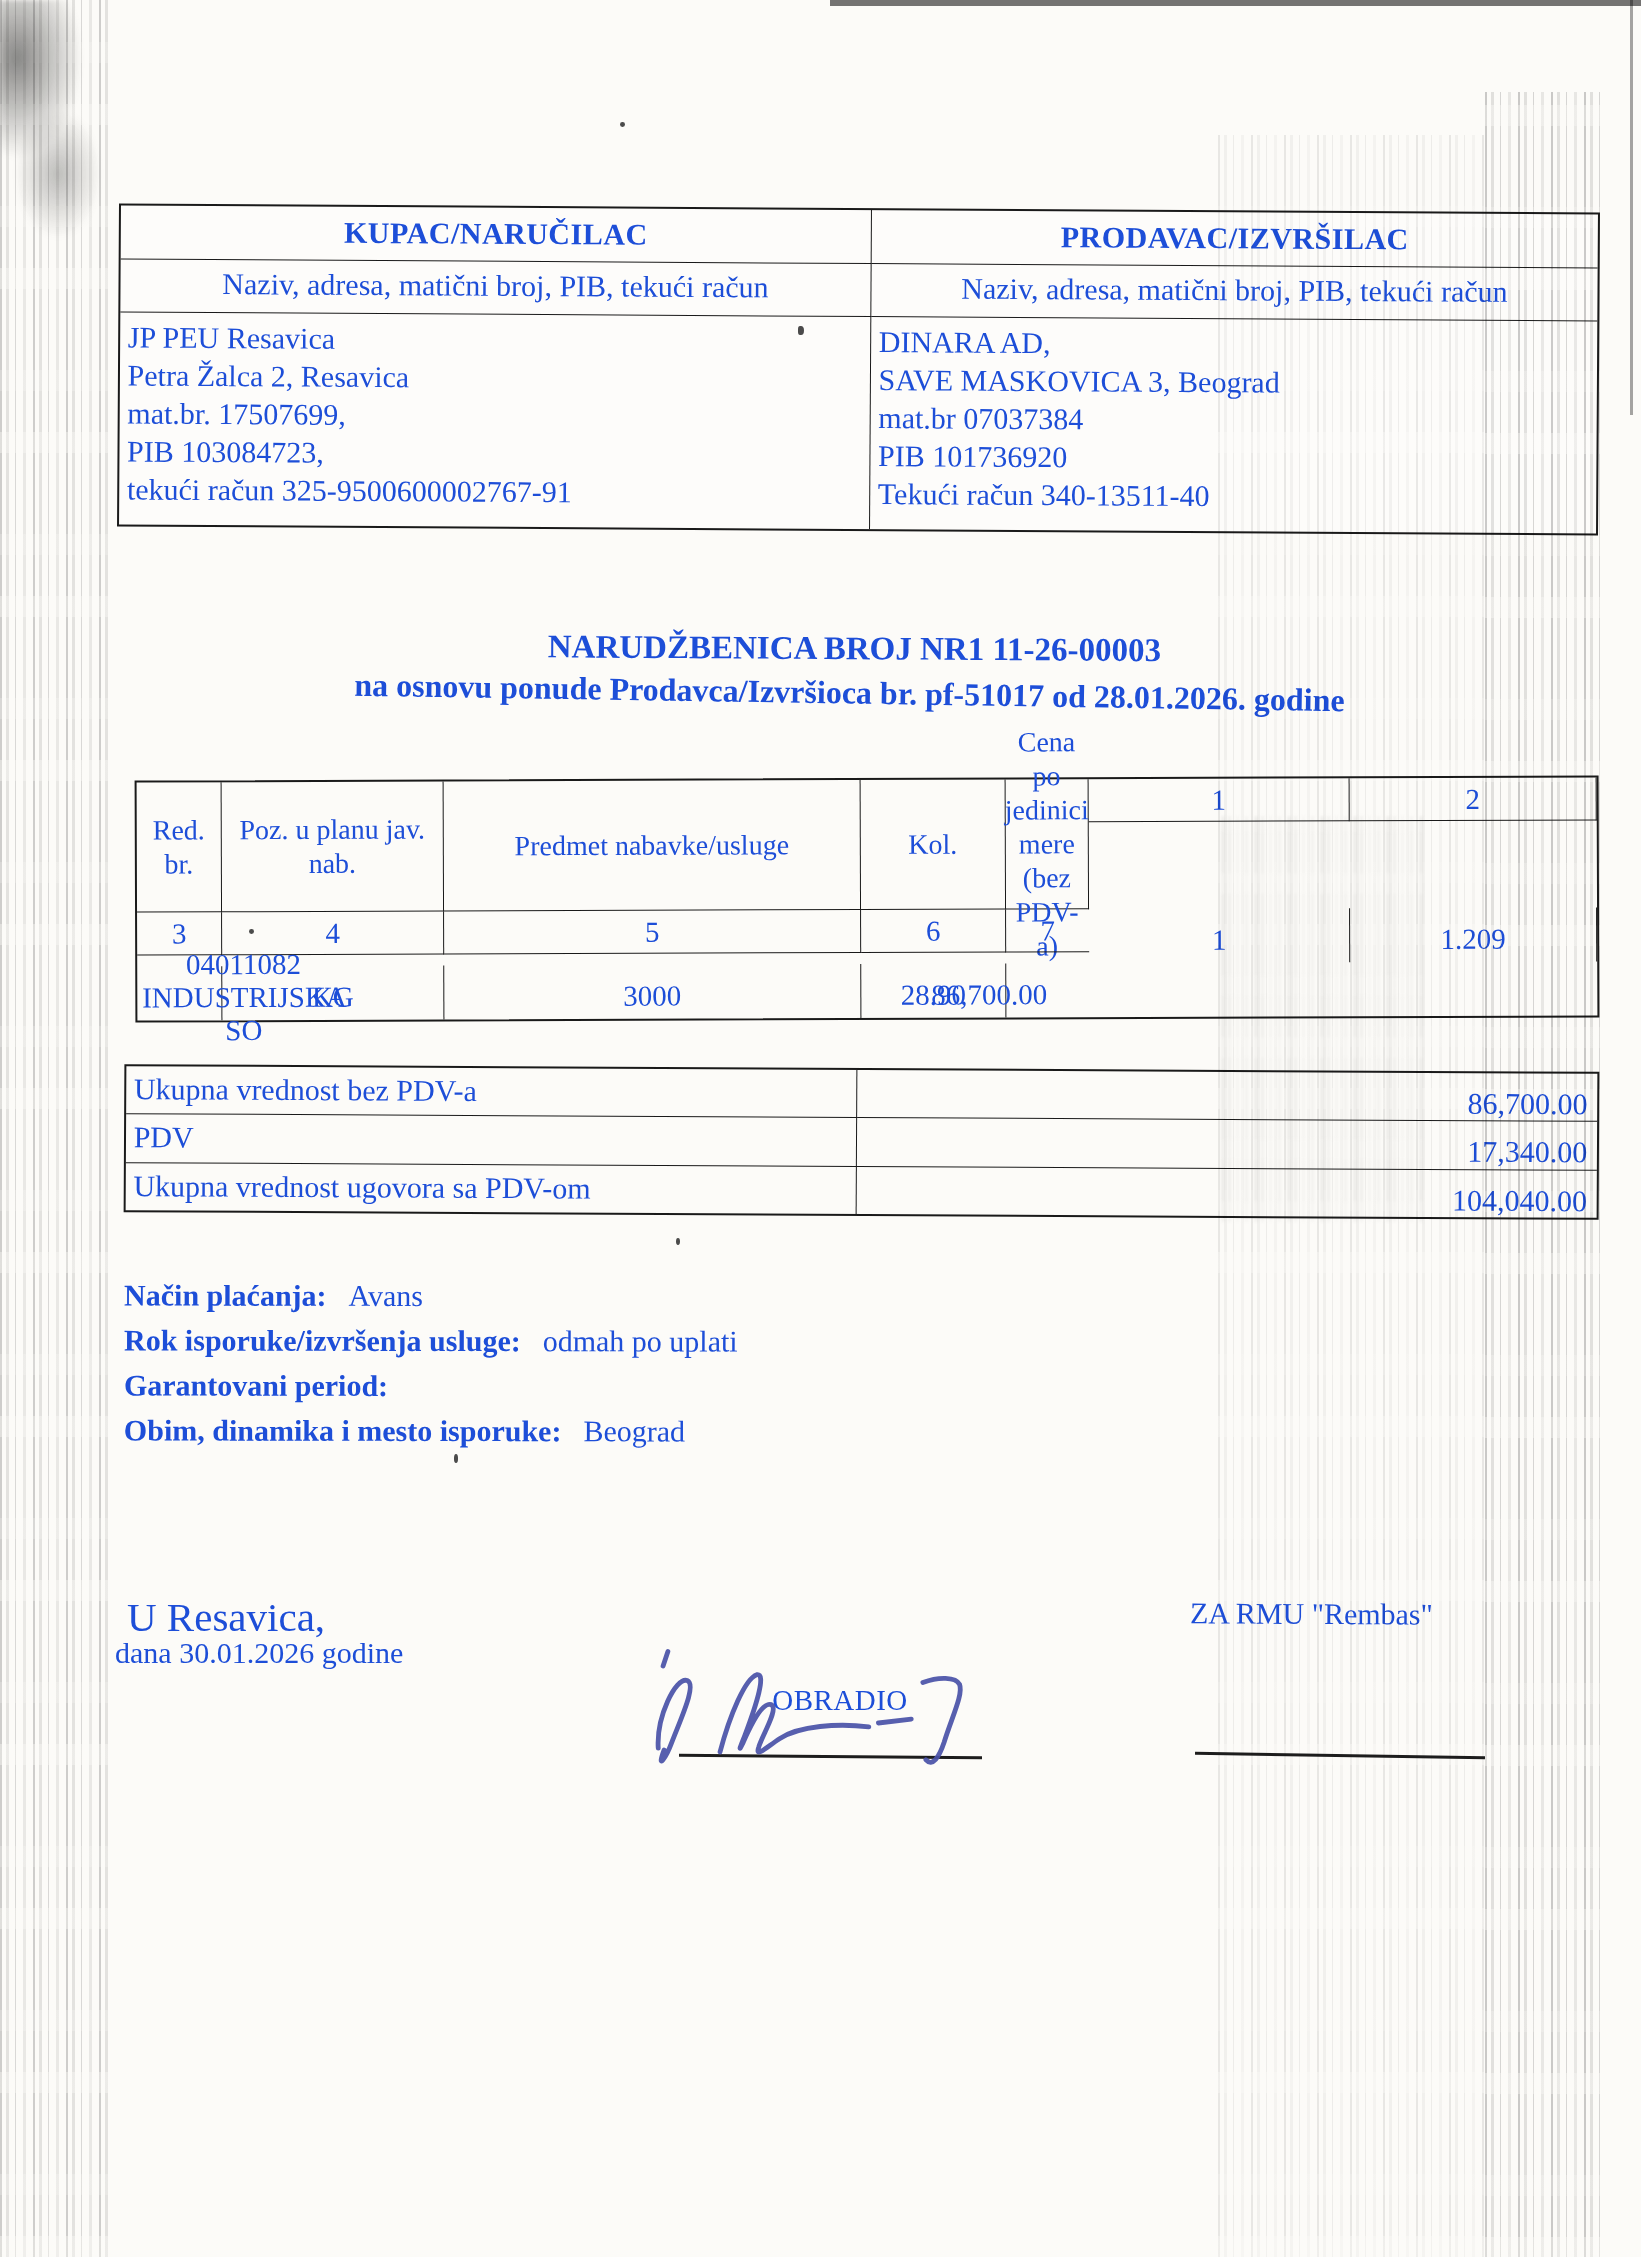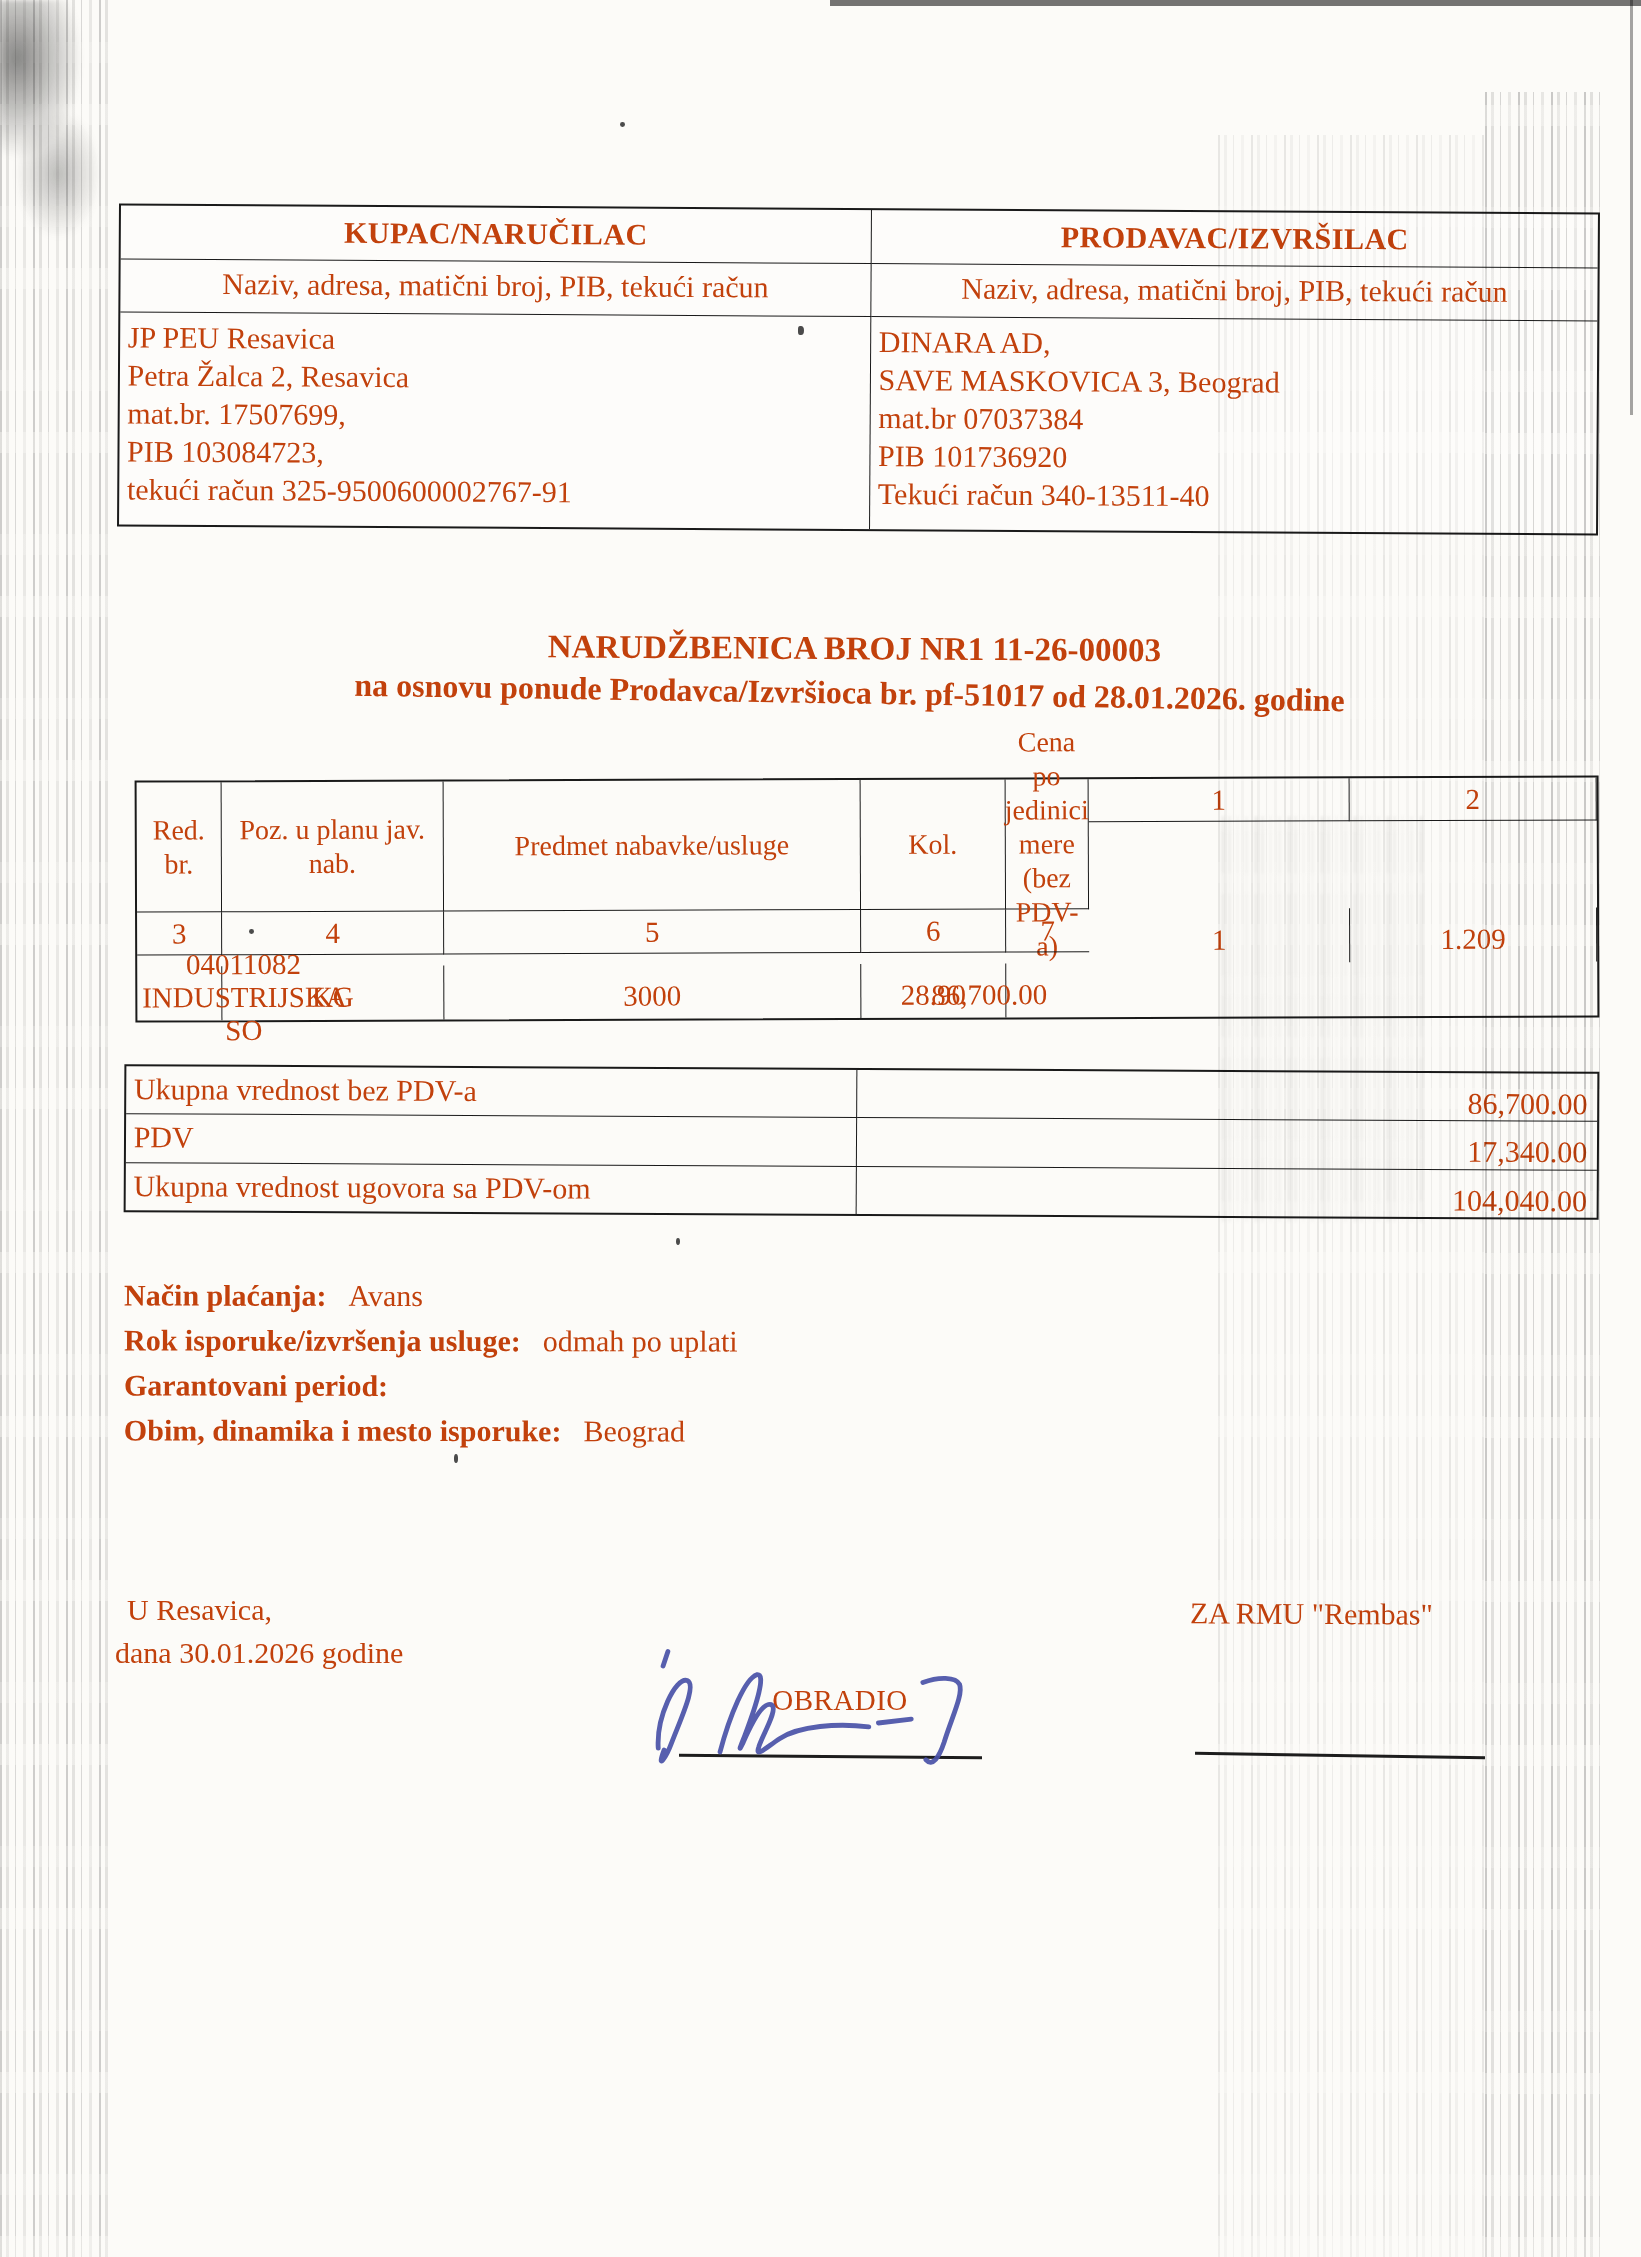--- a/index.html
+++ b/index.html
@@ -1,20 +1,20 @@
 <!DOCTYPE html>
 <html><head>
 <meta charset="utf-8">
 <style>
   html,body{margin:0;padding:0;background:#e8e8e6;}
   .page{
     position:relative;width:1641px;height:2257px;margin:0 auto;
     background:#fcfbf8;overflow:hidden;
     font-family:"Liberation Serif","DejaVu Serif",serif;
-    color:#c2410c;
+    color:#1d4ed8;
   }
   .content{position:absolute;inset:0;z-index:2;}
   .preline{white-space:pre-line;}
   .bold{font-weight:700;}
 
   
   .parties{
     position:absolute;left:118px;top:208px;width:1477px;
     border:2.9px solid #1a1a1a;display:grid;grid-template-columns:751px 1fr;
     transform:rotate(0.35deg);background:rgba(255,255,255,0.25);
@@ -58,21 +58,21 @@
   .totals .lab{font-size:30px;padding:5.8px 0 7.7px 7.7px;border-right:1.9px solid #1a1a1a;border-bottom:1.9px solid #1a1a1a;}
   .totals .val{font-size:30px;text-align:right;padding-right:9.7px;border-bottom:1.9px solid #1a1a1a;overflow:visible;}
   .totals .val span{display:inline-block;transform:translateY(13.5px);}
   .totals .last{border-bottom:none;}
 
   
   .terms{position:absolute;left:124px;top:1273px;font-size:30px;line-height:45px;transform:rotate(0.1deg);}
   .terms .v{margin-left:22px;}
 
   
-  .place1{position:absolute;left:127px;top:1593px;font-size:30px;}
+  .place1{position:absolute;left:127px;top:1593px;font-size:41px;}
   .place2{position:absolute;left:115px;top:1636px;font-size:30px;}
   .obradio{position:absolute;left:734px;top:1684px;width:212px;text-align:center;font-size:29px;letter-spacing:0.5px;}
   .zarmu{position:absolute;left:1190px;top:1597px;font-size:30px;transform:rotate(0.3deg);}
   .sigline{position:absolute;left:679px;top:1755px;width:303px;height:2.9px;background:#1d1d1d;transform:rotate(0.5deg);}
   .sigline2{position:absolute;left:1195px;top:1754px;width:290px;height:2.9px;background:#1d1d1d;transform:rotate(0.9deg);}
   .signature{position:absolute;left:637px;top:1634px;z-index:3;}
 
   
   .art{position:absolute;pointer-events:none;mix-blend-mode:multiply;}
   .streaks{

